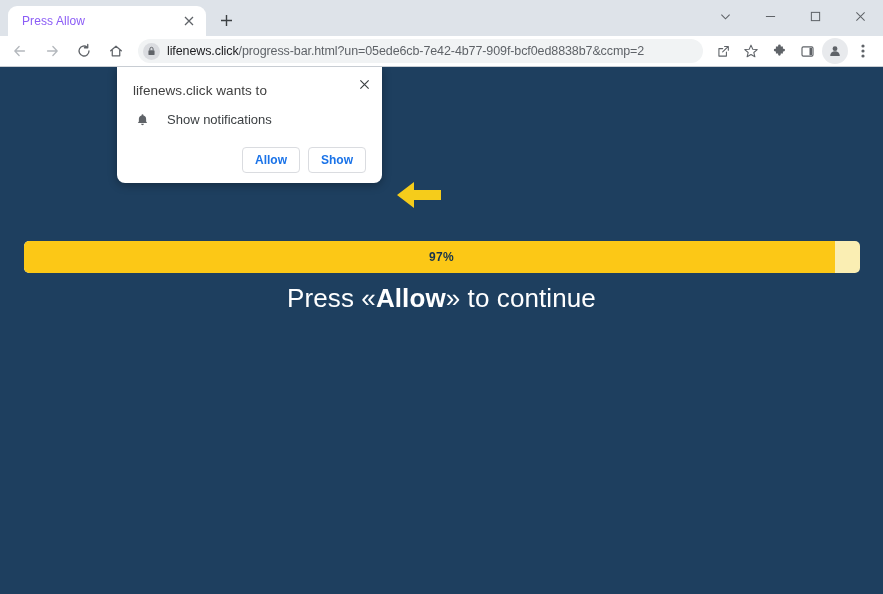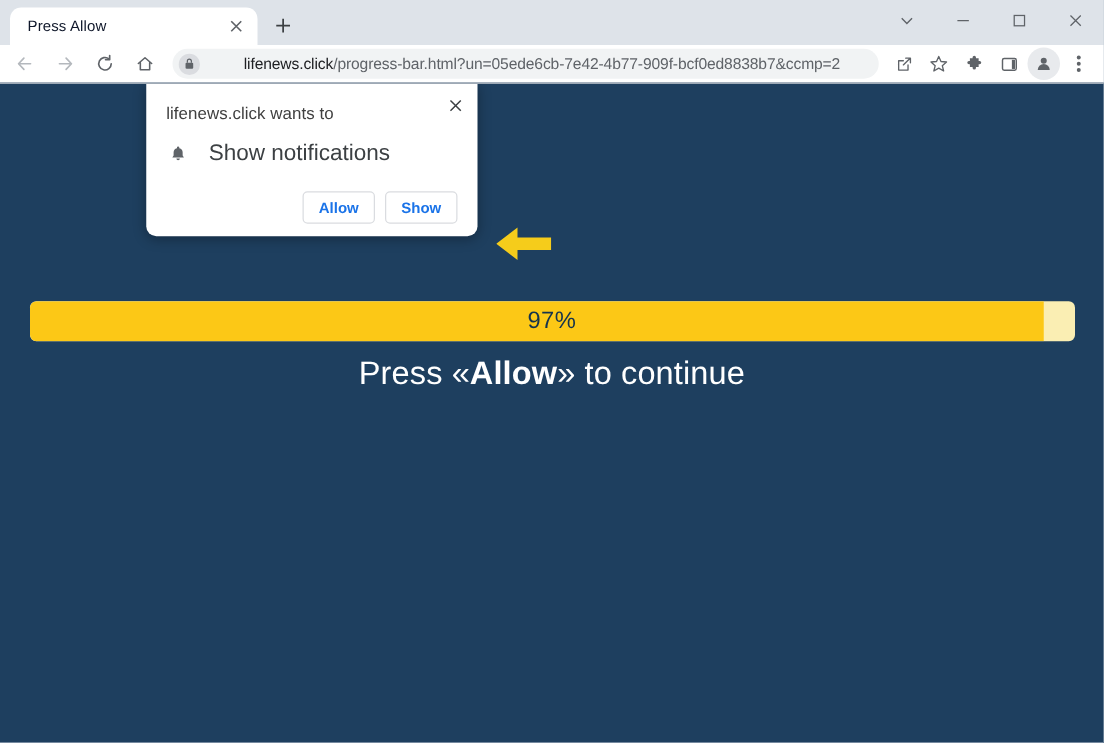--- a/index.html
+++ b/index.html
@@ -42,21 +42,21 @@
     display: flex;
     align-items: center;
     padding: 0 8px 0 14px;
     box-sizing: border-box;
     position: relative;
     margin-bottom: 0;
   }
   .tab-title {
     flex: 1;
     font-size: 12px;
-    color: #0f172a;
+    color: #8b5cf6;
     white-space: nowrap;
     overflow: hidden;
     text-overflow: ellipsis;
     letter-spacing: .1px;
   }
   .tab-close {
     width: 18px;
     height: 18px;
     display: flex;
     align-items: center;
@@ -135,21 +135,20 @@
     flex: 0 0 auto;
     margin-right: 7px;
   }
   .urltext {
     font-size: 12.5px;
     color: #5f6368;
     white-space: nowrap;
     overflow: hidden;
     text-overflow: ellipsis;
     letter-spacing: -.1px;
-    margin-left: 28px;
   }
   .urltext b {
     color: #202124;
     font-weight: 400;
   }
   .tbicon {
     width: 26px;
     height: 26px;
     display: flex;
     align-items: center;
@@ -209,21 +208,21 @@
   .perm-bell {
     width: 18px;
     display: flex;
     align-items: center;
     justify-content: center;
     margin-right: 16px;
     color: #5f6368;
     flex: 0 0 auto;
   }
   .perm-label {
-    font-size: 18px;
+    font-size: 13px;
     color: #3c4043;
   }
   .perm-actions {
     display: flex;
     justify-content: flex-end;
     gap: 8px;
   }
   .perm-btn {
     min-width: 52px;
     height: 26px;
@@ -268,22 +267,22 @@
   }
   .progress-text {
     position: absolute;
     left: 0;
     top: 0;
     width: 100%;
     height: 32px;
     display: flex;
     align-items: center;
     justify-content: center;
-    font-size: 19px;
-    font-weight: normal;
+    font-size: 12px;
+    font-weight: bold;
     color: #15334d;
     letter-spacing: .3px;
   }
 
   
   .headline {
     position: absolute;
     left: 0;
     top: 216px;
     width: 883px;

